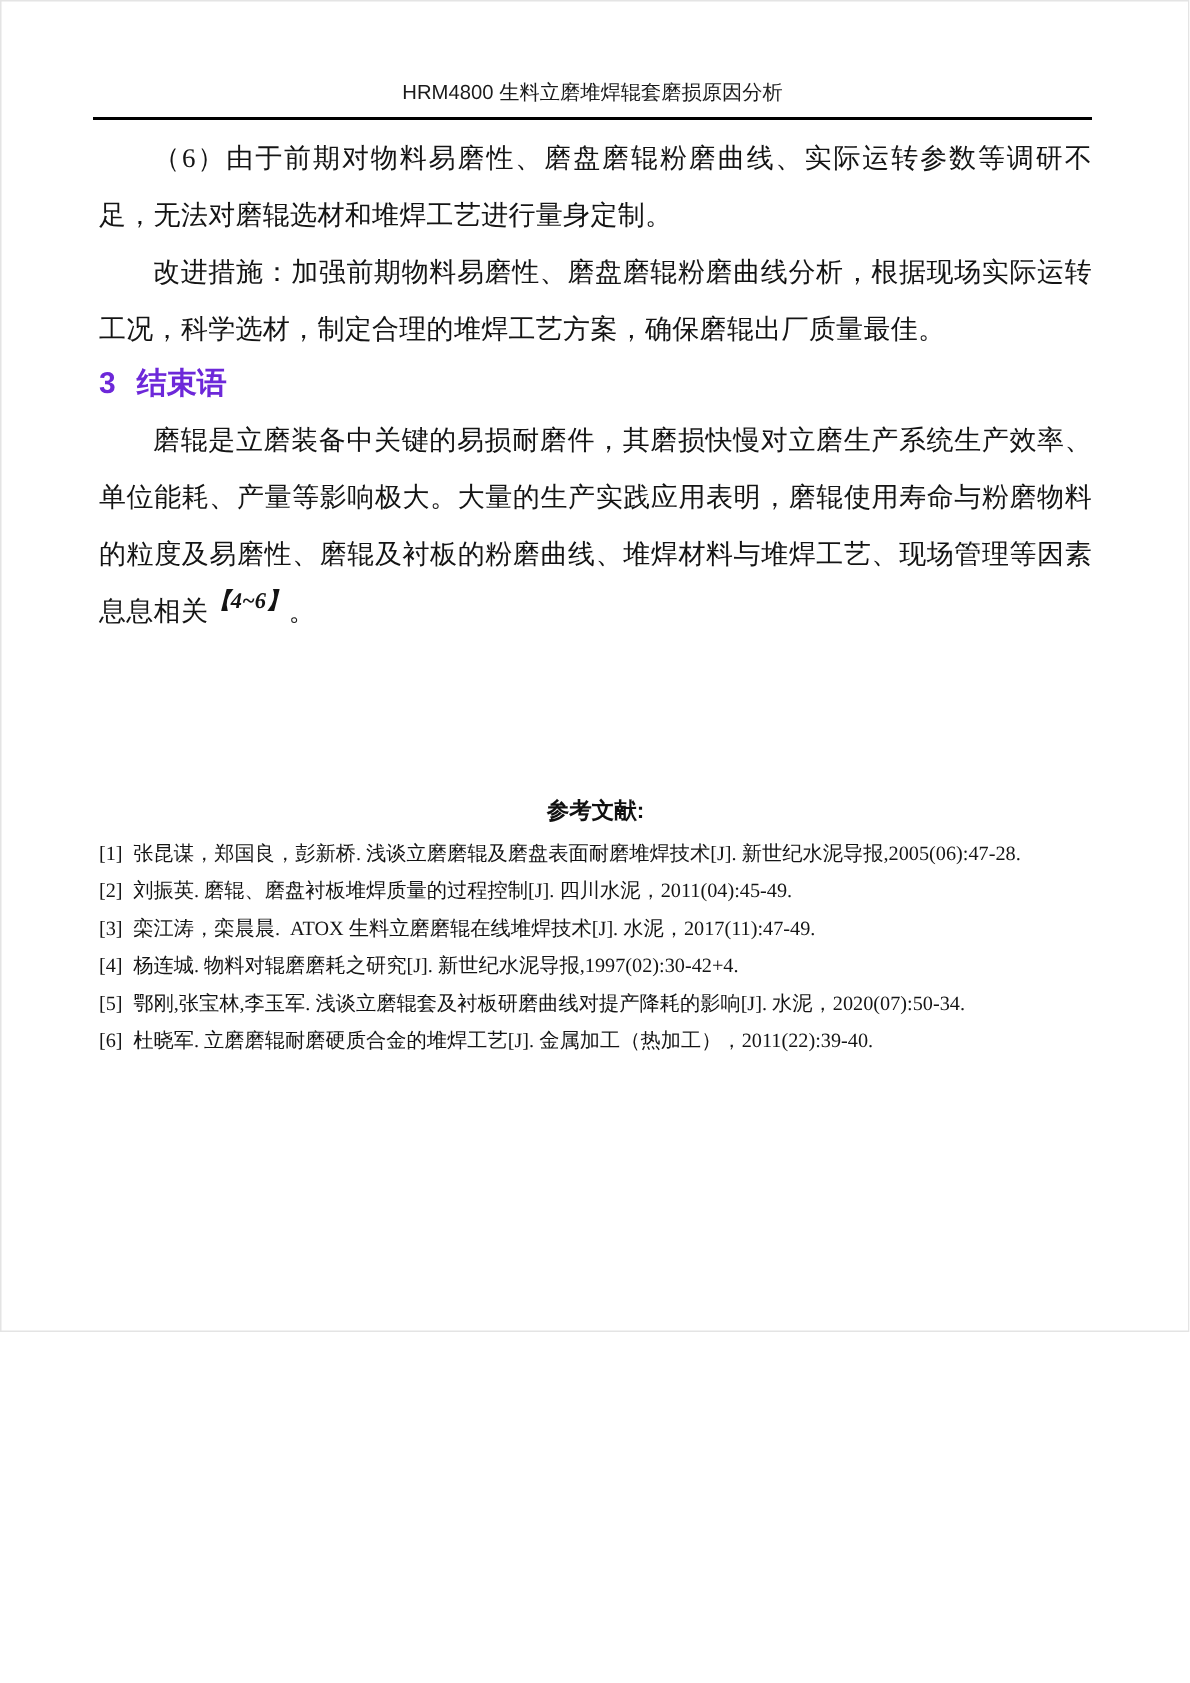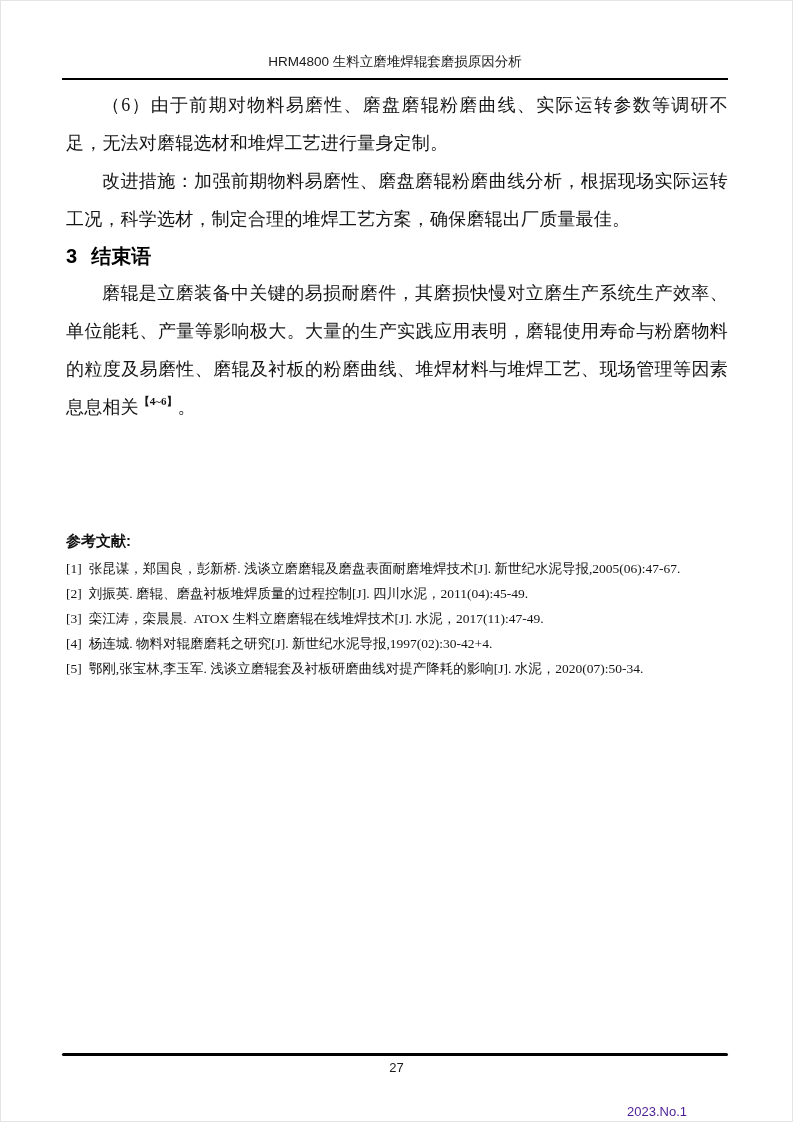--- a/index.html
+++ b/index.html
@@ -3,21 +3,21 @@
 <meta charset="utf-8">
 <style>
   html, body {
     margin: 0;
     padding: 0;
     background: #ffffff;
   }
   .page {
     position: relative;
     width: 793px;
-    height: 1122px;
+    height: 888px;
     background: #ffffff;
     box-sizing: border-box;
     box-shadow: inset 0 0 0 1px #e4e4e4;
     color: #141414;
     font-family: "Liberation Serif", "DejaVu Serif", serif;
     overflow: hidden;
   }
 
   
   .header-title {
@@ -54,45 +54,47 @@
     text-align: justify;
     text-indent: 36px;
     letter-spacing: 0.2px;
   }
   .section-heading {
     margin: 0;
     font-family: "Liberation Sans", "DejaVu Sans", sans-serif;
     font-size: 20px;
     font-weight: 700;
     line-height: 36px;
-    color: #000000;
+    color: #6d28d9;
   }
   .section-heading .section-title {
     margin-left: 14px;
   }
   .citation {
     font-weight: 700;
-    font-size: 11px;
+    font-size: 15px;
     line-height: 0;
     position: relative;
     top: -1px;
     vertical-align: super;
     letter-spacing: 0;
+    font-style: italic;
   }
 
   
   .references {
     margin-top: 100px;
   }
   .ref-heading {
     font-family: "Liberation Sans", "DejaVu Sans", sans-serif;
     font-size: 15px;
     font-weight: 700;
     line-height: 30px;
     color: #101010;
+    text-align: center;
   }
   .ref-item {
     font-size: 13.5px;
     line-height: 25px;
     white-space: nowrap;
   }
   .ref-label {
     display: inline-block;
     margin-right: 7px;
   }
@@ -151,30 +153,31 @@
 
     <p class="body-para">改进措施：加强前期物料易磨性、磨盘磨辊粉磨曲线分析，根据现场实际运转工况，科学选材，制定合理的堆焊工艺方案，确保磨辊出厂质量最佳。</p>
 
     <h2 class="section-heading"><span>3</span><span class="section-title">结束语</span></h2>
 
     <p class="body-para"><span>磨辊是立磨装备中关键的易损耐磨件，其磨损快慢对立磨生产系统生产效率、单位能耗、产量等影响极大。大量的生产实践应用表明，磨辊使用寿命与粉磨物料的粒度及易磨性、磨辊及衬板的粉磨曲线、堆焊材料与堆焊工艺、现场管理等因素息息相关</span><sup class="citation">【4~6】</sup><span>。</span></p>
 
     <div class="references">
       <div class="ref-heading">参考文献:</div>
 
-      <div class="ref-item"><span class="ref-label">[1]</span><span class="ref-text">张昆谋，郑国良，彭新桥. 浅谈立磨磨辊及磨盘表面耐磨堆焊技术[J]. 新世纪水泥导报,2005(06):47-67.</span></div>
+      <div class="ref-item"><span class="ref-label">[1]</span><span class="ref-text">张昆谋，郑国良，彭新桥. 浅谈立磨磨辊及磨盘表面耐磨堆焊技术[J]. 新世纪水泥导报,2005(06):47-28.</span></div>
 
       <div class="ref-item"><span class="ref-label">[2]</span><span class="ref-text">刘振英. 磨辊、磨盘衬板堆焊质量的过程控制[J]. 四川水泥，2011(04):45-49.</span></div>
 
       <div class="ref-item"><span class="ref-label">[3]</span><span class="ref-text">栾江涛，栾晨晨.  ATOX 生料立磨磨辊在线堆焊技术[J]. 水泥，2017(11):47-49.</span></div>
 
       <div class="ref-item"><span class="ref-label">[4]</span><span class="ref-text">杨连城. 物料对辊磨磨耗之研究[J]. 新世纪水泥导报,1997(02):30-42+4.</span></div>
 
       <div class="ref-item"><span class="ref-label">[5]</span><span class="ref-text">鄂刚,张宝林,李玉军. 浅谈立磨辊套及衬板研磨曲线对提产降耗的影响[J]. 水泥，2020(07):50-34.</span></div>
 
+      <div class="ref-item"><span class="ref-label">[6]</span><span class="ref-text">杜晓军. 立磨磨辊耐磨硬质合金的堆焊工艺[J]. 金属加工（热加工），2011(22):39-40.</span></div>
     </div>
 
   </div>
 
   <div class="footer">
     <div class="footer-rule"></div>
     <span class="page-number">27</span>
     <span class="issue-number">2023.No.1</span>
   </div>
 

